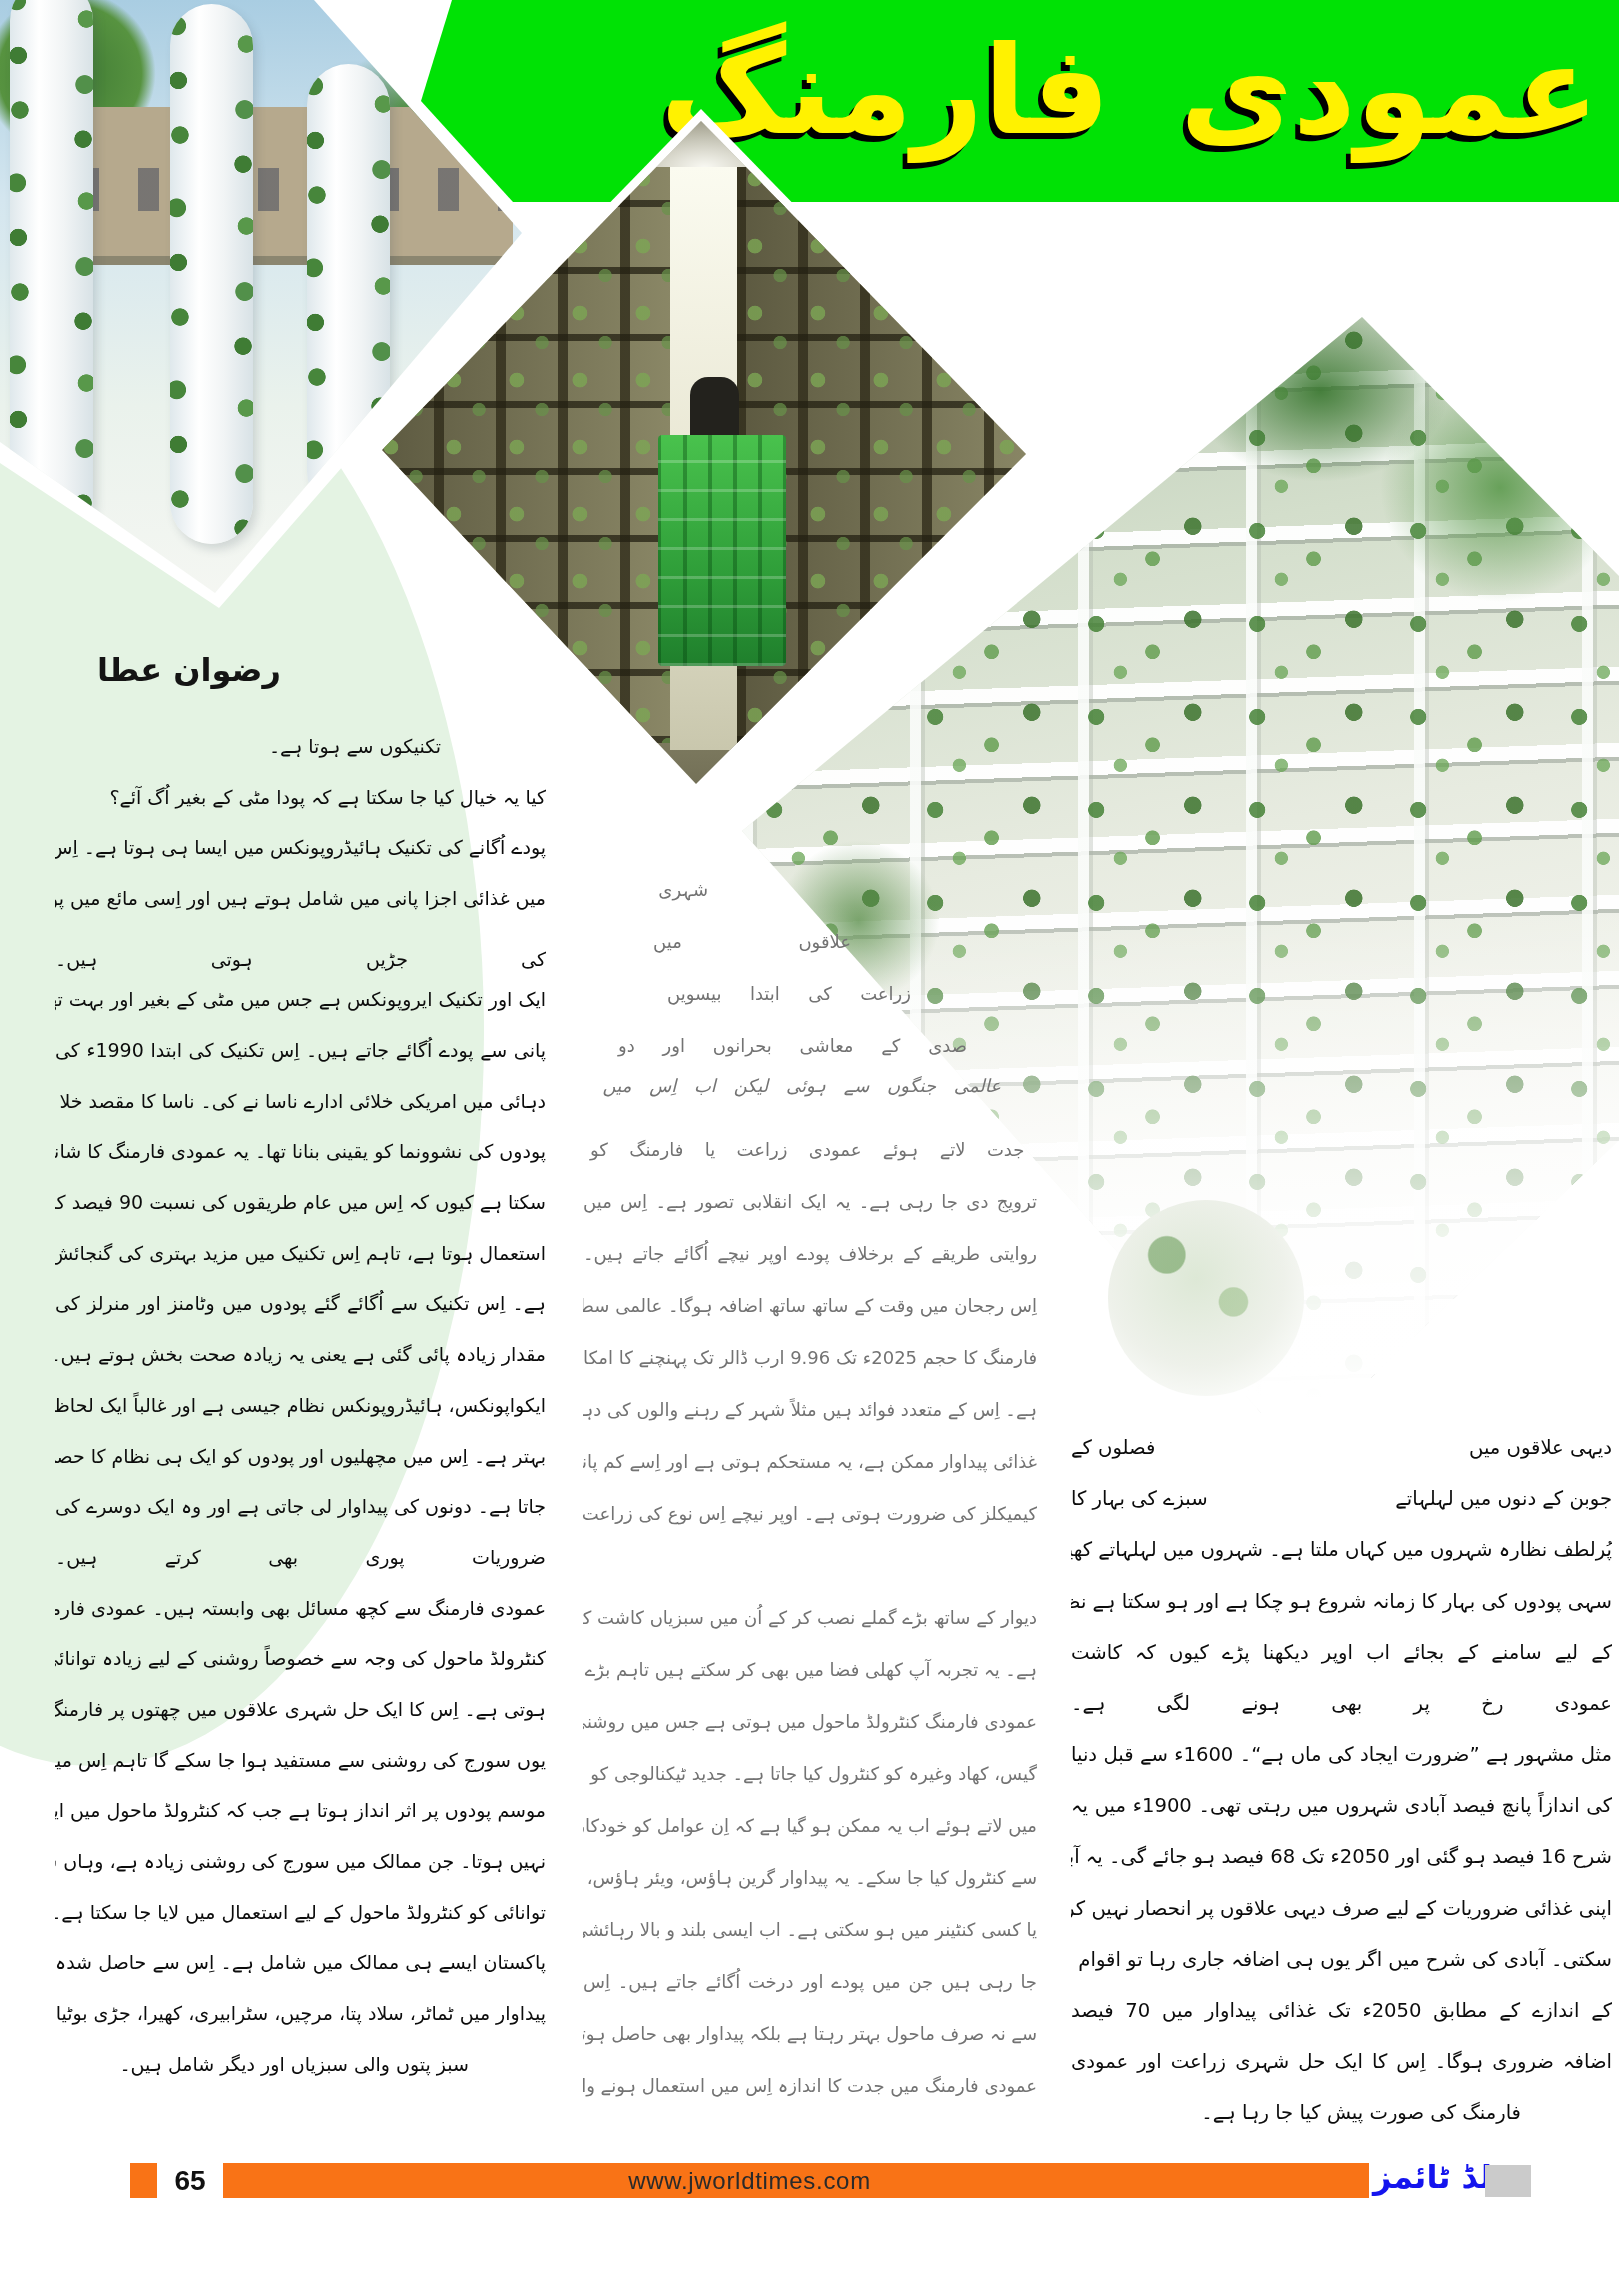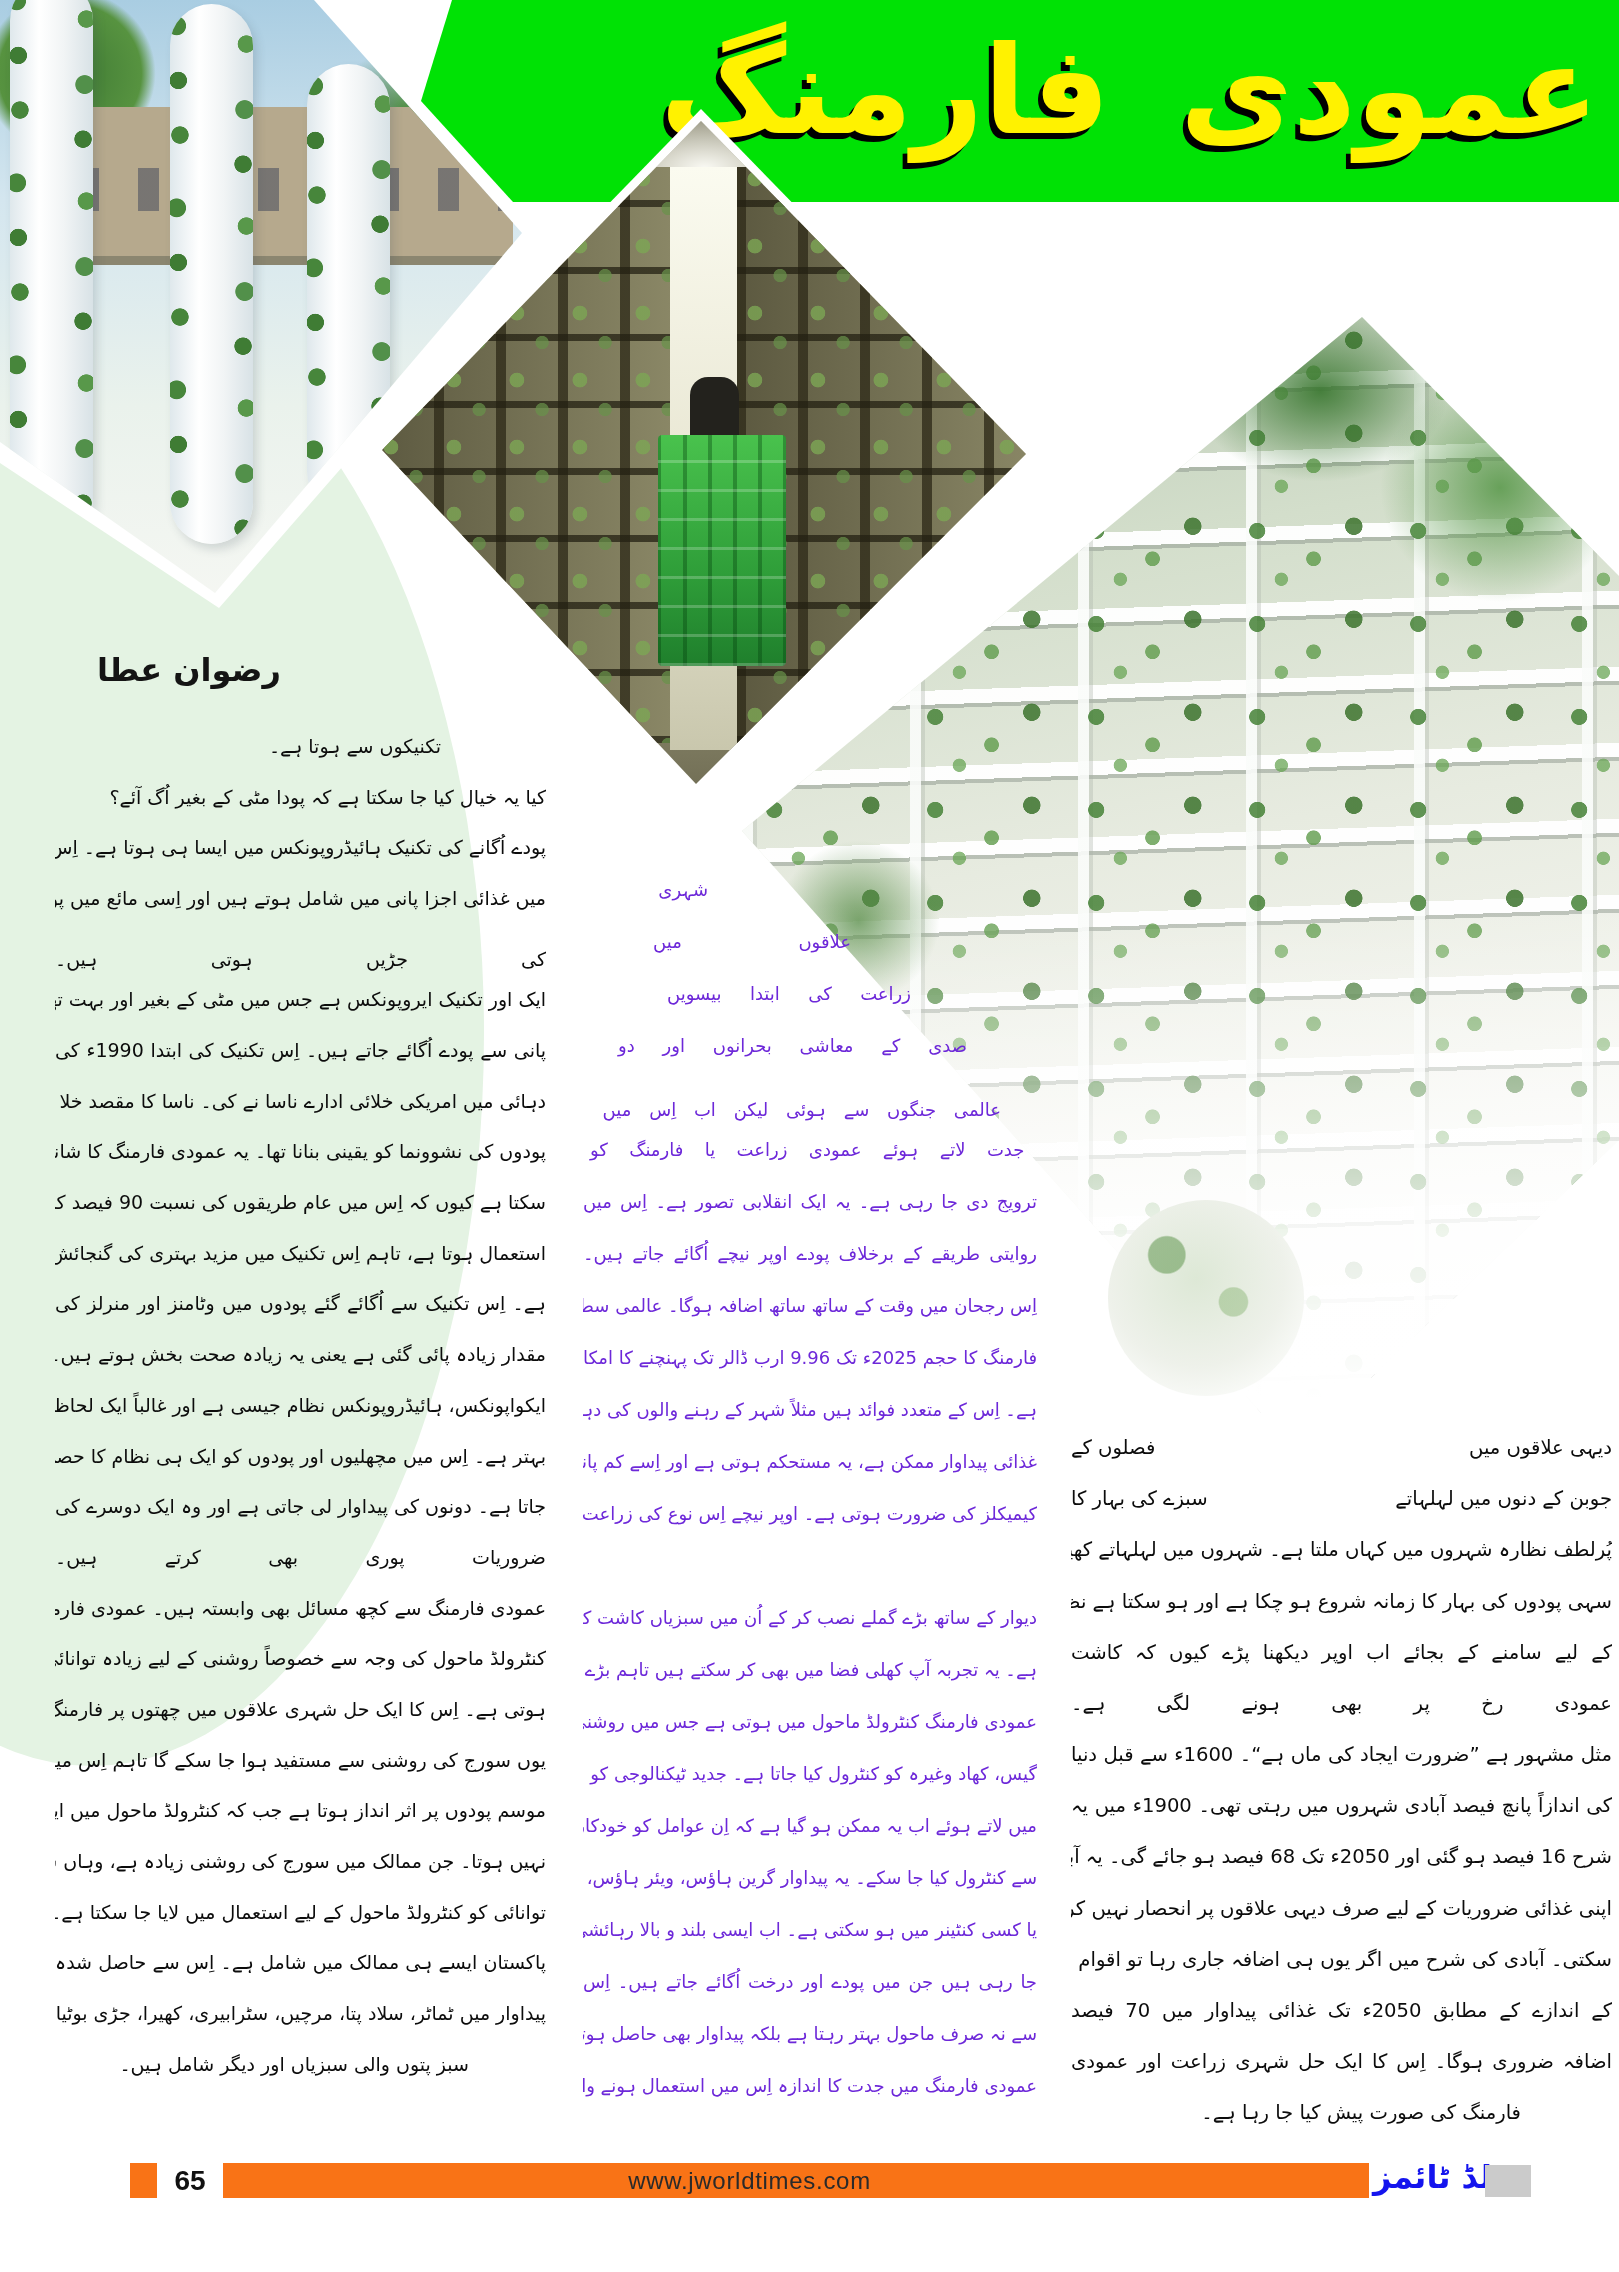--- a/index.html
+++ b/index.html
@@ -192,26 +192,26 @@
       <div class="tline" style="top: 912px; height: 51px; line-height: 51px;">کنٹرولڈ ماحول کی وجہ سے خصوصاً روشنی کے لیے زیادہ توانائی درکار</div>
       <div class="tline" style="top: 963px; height: 51px; line-height: 51px;">ہوتی ہے۔ اِس کا ایک حل شہری علاقوں میں چھتوں پر فارمنگ ہے</div>
       <div class="tline" style="top: 1014px; height: 51px; line-height: 51px;">یوں سورج کی روشنی سے مستفید ہوا جا سکے گا تاہم اِس میں بیرونی</div>
       <div class="tline" style="top: 1064px; height: 51px; line-height: 51px;">موسم پودوں پر اثر انداز ہوتا ہے جب کہ کنٹرولڈ ماحول میں ایسا</div>
       <div class="tline" style="top: 1115px; height: 51px; line-height: 51px;">نہیں ہوتا۔ جن ممالک میں سورج کی روشنی زیادہ ہے، وہاں شمسی</div>
       <div class="tline" style="top: 1166px; height: 51px; line-height: 51px;">توانائی کو کنٹرولڈ ماحول کے لیے استعمال میں لایا جا سکتا ہے۔</div>
       <div class="tline" style="top: 1216px; height: 51px; line-height: 51px;">پاکستان ایسے ہی ممالک میں شامل ہے۔ اِس سے حاصل شدہ</div>
       <div class="tline" style="top: 1267px; height: 51px; line-height: 51px;">پیداوار میں ٹماٹر، سلاد پتا، مرچیں، سٹرابیری، کھیرا، جڑی بوٹیاں،</div>
       <div class="tline endline" style="top: 1318px; height: 51px; line-height: 51px; padding-right: 77px; padding-left: 105px;">سبز پتوں والی سبزیاں اور دیگر شامل ہیں۔</div>
     </div>
-  <div class="col" id="col2" style="color: #6d28d9;">
+  <div class="col" id="col2" style="color: #737373;">
       <div class="tline endline" style="top: 0px; height: 52px; line-height: 52px; padding-right: 329px;">شہری</div>
       <div class="tline" style="top: 52px; height: 52px; line-height: 52px; padding-right: 186px; padding-left: 70px;">علاقوں میں</div>
       <div class="tline" style="top: 104px; height: 52px; line-height: 52px; padding-right: 126px; padding-left: 84px;">زراعت کی ابتدا بیسویں</div>
       <div class="tline" style="top: 156px; height: 52px; line-height: 52px; padding-right: 70px; padding-left: 35px;">صدی کے معاشی بحرانوں اور دو</div>
-      <div class="tline" style="top: 220px; height: 52px; line-height: 52px; padding-right: 36px; padding-left: 19.6px;">عالمی جنگوں سے ہوئی لیکن اب اِس میں</div>
+      <div class="tline" style="top: 196px; height: 52px; line-height: 52px; padding-right: 36px; padding-left: 19.6px; font-style: italic;">عالمی جنگوں سے ہوئی لیکن اب اِس میں</div>
       <div class="tline" style="top: 260px; height: 52px; line-height: 52px; padding-right: 12.6px; padding-left: 7px;">جدت لاتے ہوئے عمودی زراعت یا فارمنگ کو</div>
       <div class="tline" style="top: 312px; height: 52px; line-height: 52px;">ترویج دی جا رہی ہے۔ یہ ایک انقلابی تصور ہے۔ اِس میں</div>
       <div class="tline" style="top: 364px; height: 52px; line-height: 52px;">روایتی طریقے کے برخلاف پودے اوپر نیچے اُگائے جاتے ہیں۔</div>
       <div class="tline" style="top: 416px; height: 52px; line-height: 52px;">اِس رجحان میں وقت کے ساتھ ساتھ اضافہ ہوگا۔ عالمی سطح پر عمودی</div>
       <div class="tline" style="top: 468px; height: 52px; line-height: 52px;">فارمنگ کا حجم 2025ء تک 9.96 ارب ڈالر تک پہنچنے کا امکان</div>
       <div class="tline" style="top: 520px; height: 52px; line-height: 52px;">ہے۔ اِس کے متعدد فوائد ہیں مثلاً شہر کے رہنے والوں کی دہلیز پر</div>
       <div class="tline" style="top: 572px; height: 52px; line-height: 52px;">غذائی پیداوار ممکن ہے، یہ مستحکم ہوتی ہے اور اِسے کم پانی اور زرعی</div>
       <div class="tline" style="top: 624px; height: 52px; line-height: 52px;">کیمیکلز کی ضرورت ہوتی ہے۔ اوپر نیچے اِس نوع کی زراعت کے</div>
       <div class="tline" style="top: 728px; height: 52px; line-height: 52px;">دیوار کے ساتھ بڑے گملے نصب کر کے اُن میں سبزیاں کاشت کرنا</div>
       <div class="tline" style="top: 780px; height: 52px; line-height: 52px;">ہے۔ یہ تجربہ آپ کھلی فضا میں بھی کر سکتے ہیں تاہم بڑے پیمانے پر</div>

